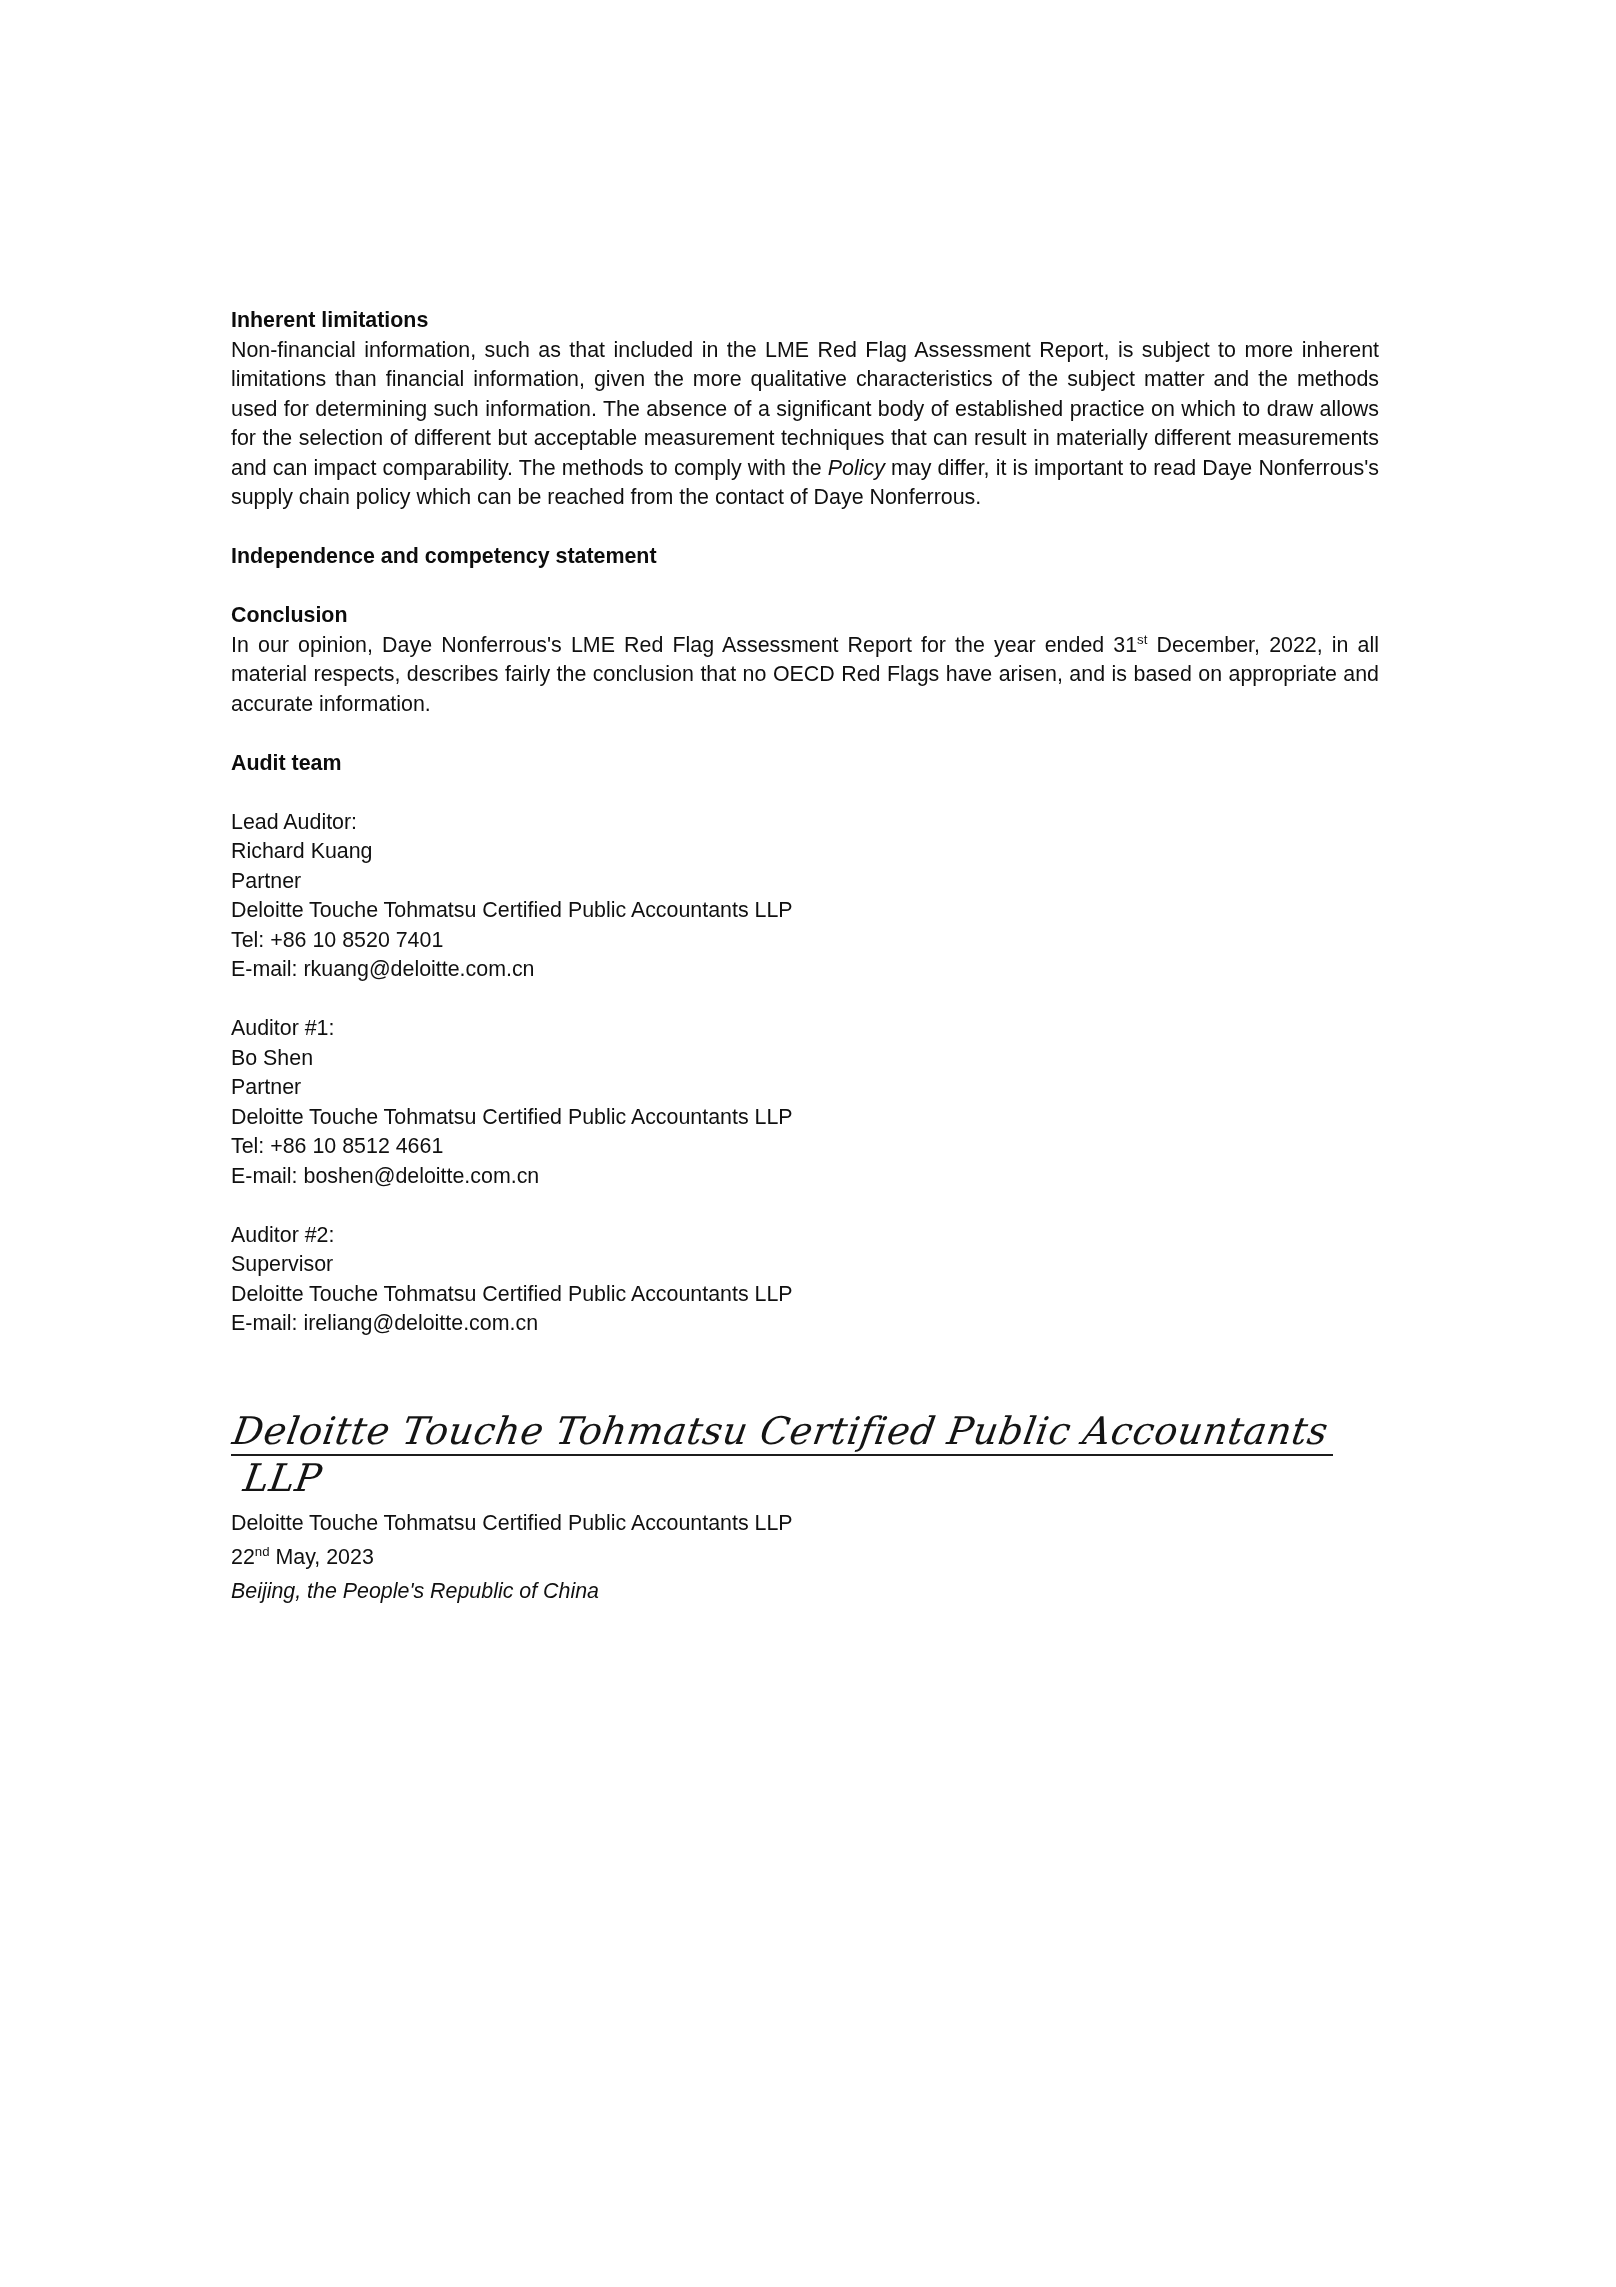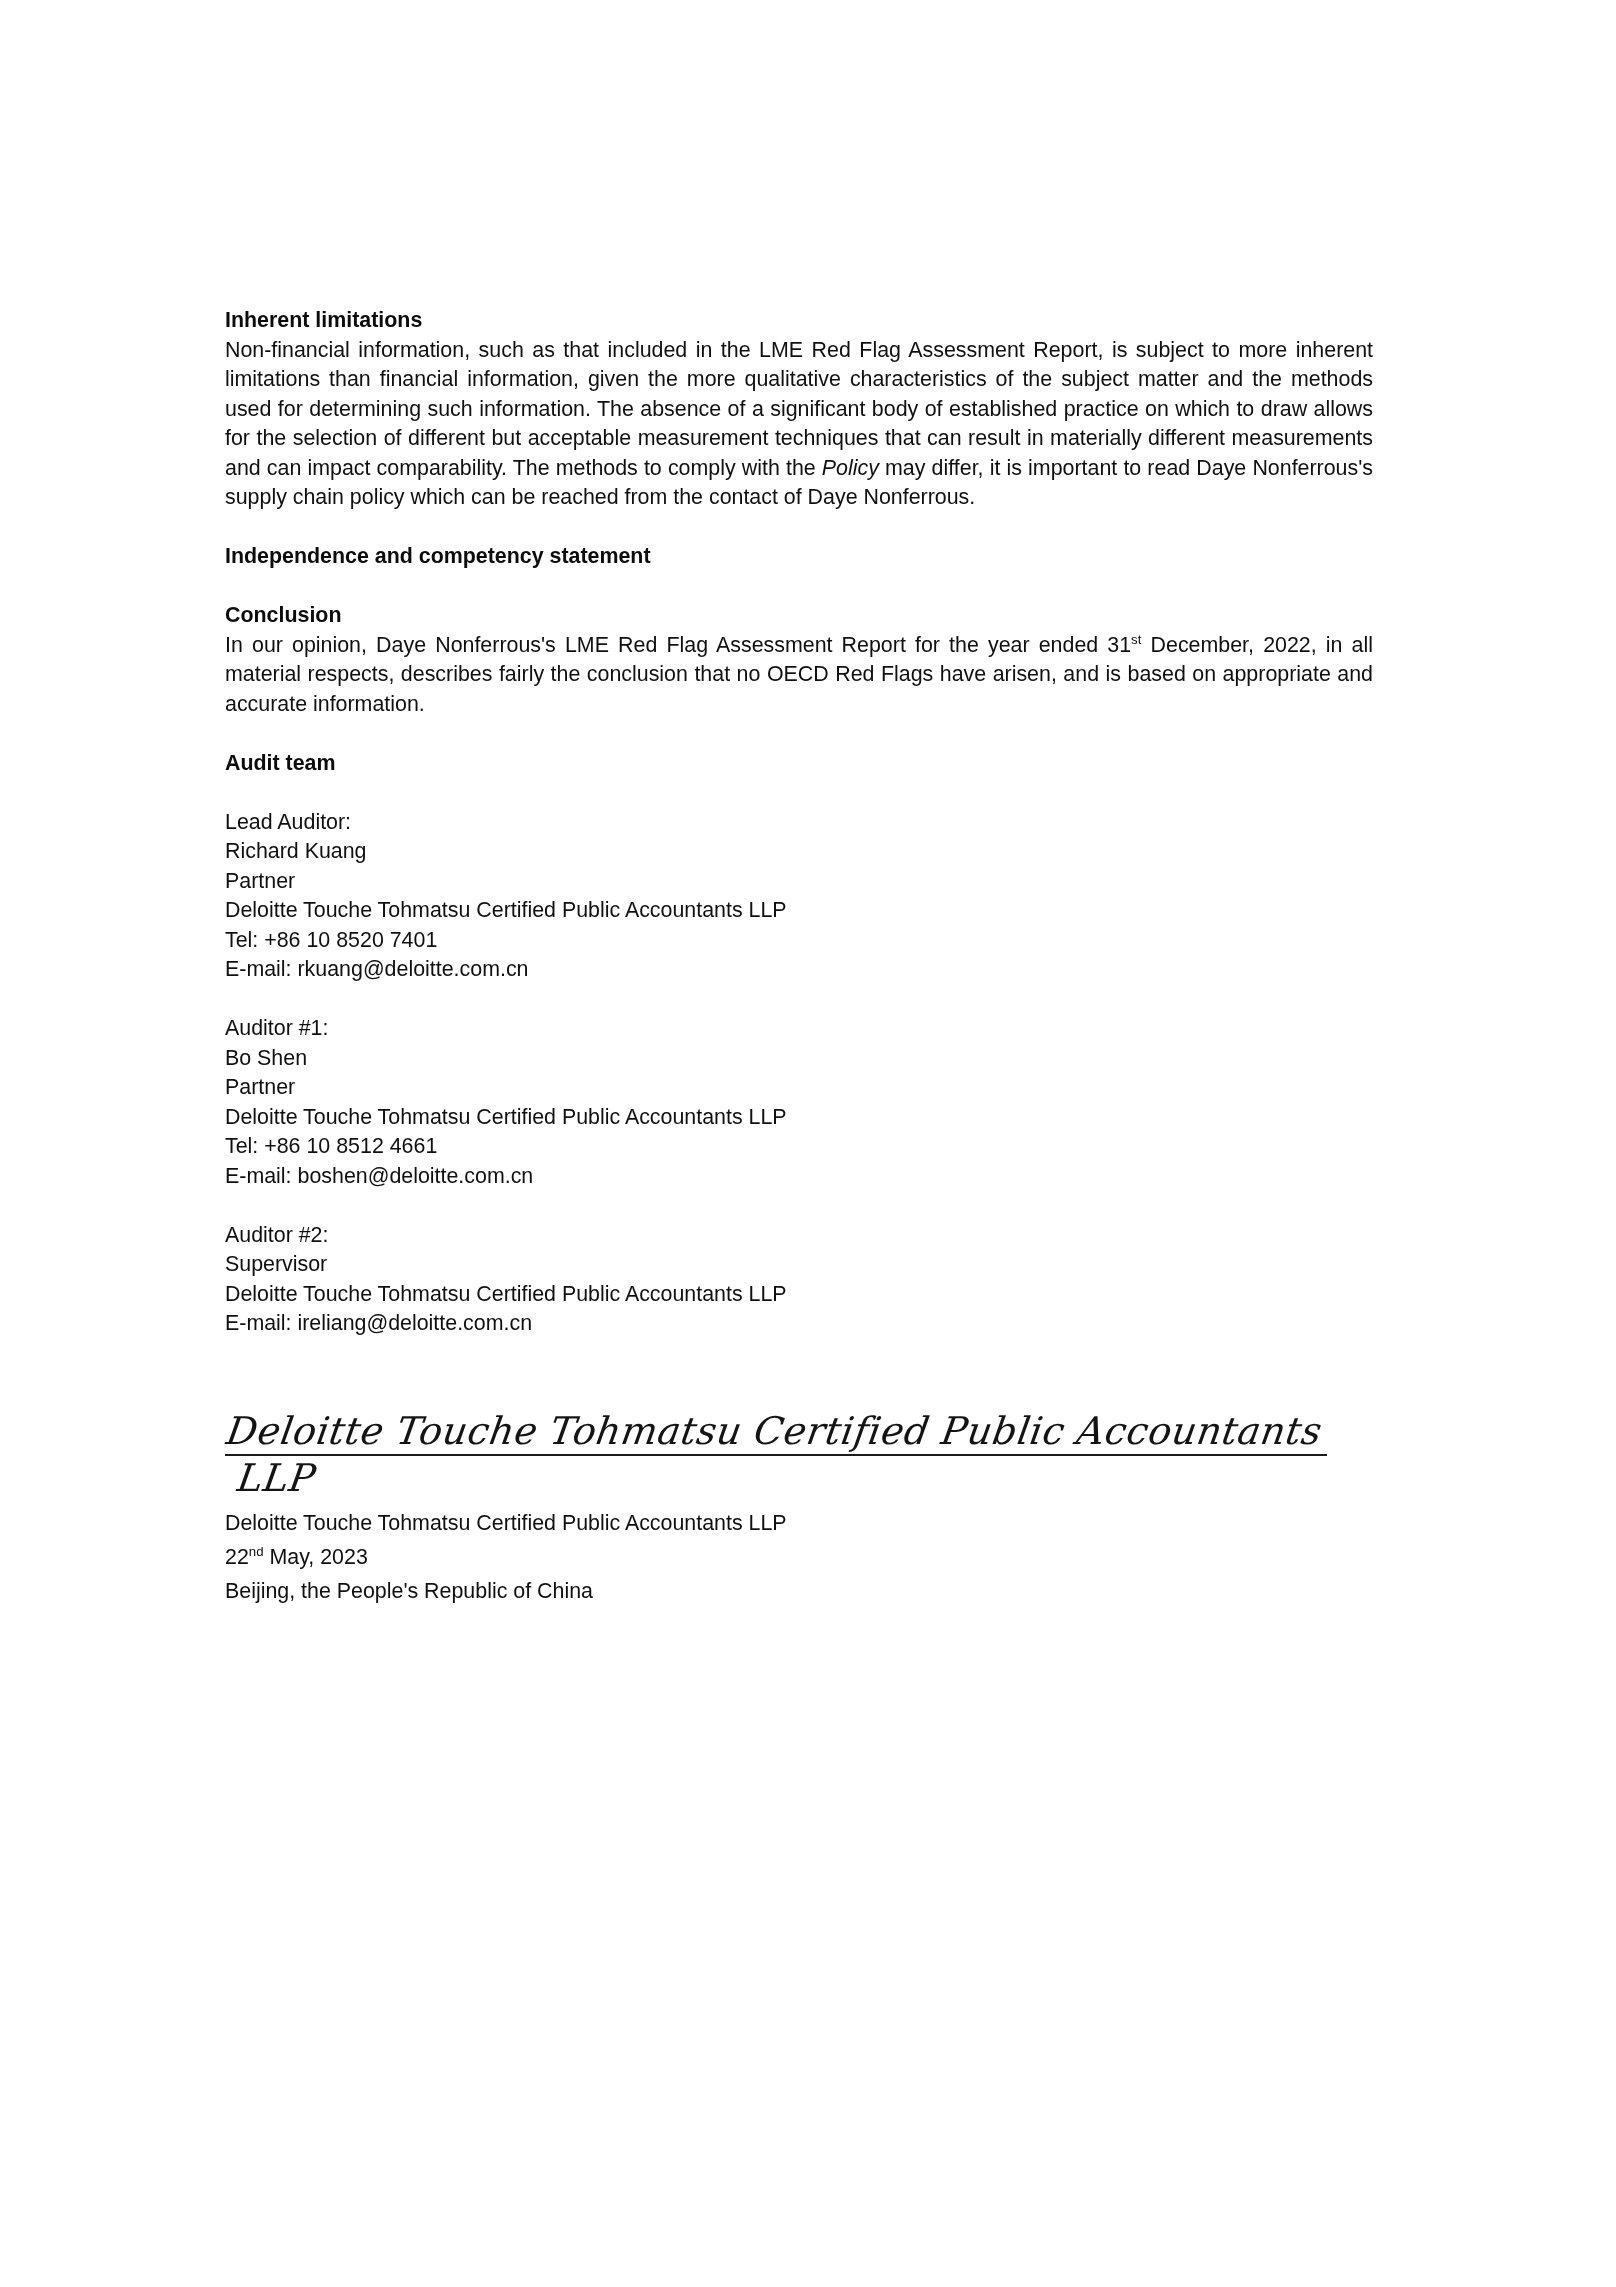--- a/index.html
+++ b/index.html
@@ -8,21 +8,21 @@
     position:relative;
     width:1617px;
     height:2287px;
     background:#ffffff;
     overflow:hidden;
     font-family:"Liberation Sans", sans-serif;
     color:#101010;
   }
   .content {
     position:absolute;
-    left:225px;
+    left:231px;
     top:306px;
     width:1148px;
     font-size:21.4px;
     line-height:29.5px;
   }
   h2.sec-heading {
     font-size:21.4px;
     line-height:29.5px;
     font-weight:700;
     color:#0c0c0c;
@@ -51,21 +51,21 @@
     color:#141414;
     transform:skewX(-9deg);
     display:inline-block;
   }
   .sig-suffix-wrap {
     display:inline-block;
     margin-left:13.3px;
   }
   .sig-printed { margin-top:5.7px; line-height:34px; }
   .sig-date { line-height:34px; }
-  .sig-loc { line-height:34px; }
+  .sig-loc { line-height:34px;font-style:italic; }
 </style>
 </head>
 <body>
 
 <div class="page">
   <div class="content">
 
     <section>
       <h2 class="sec-heading">Inherent limitations</h2>
       <p class="body-par"><span>Non-financial information, such as that included in the LME Red Flag Assessment Report, is subject to more inherent limitations than financial information, given the more qualitative characteristics of the subject matter and the methods used for determining such information. The absence of a significant body of established practice on which to draw allows for the selection of different but acceptable measurement techniques that can result in materially different measurements and can impact comparability. The methods to comply with the </span><span class="it">Policy</span><span> may differ, it is important to read Daye Nonferrous's supply chain policy which can be reached from the contact of Daye Nonferrous.</span></p>

